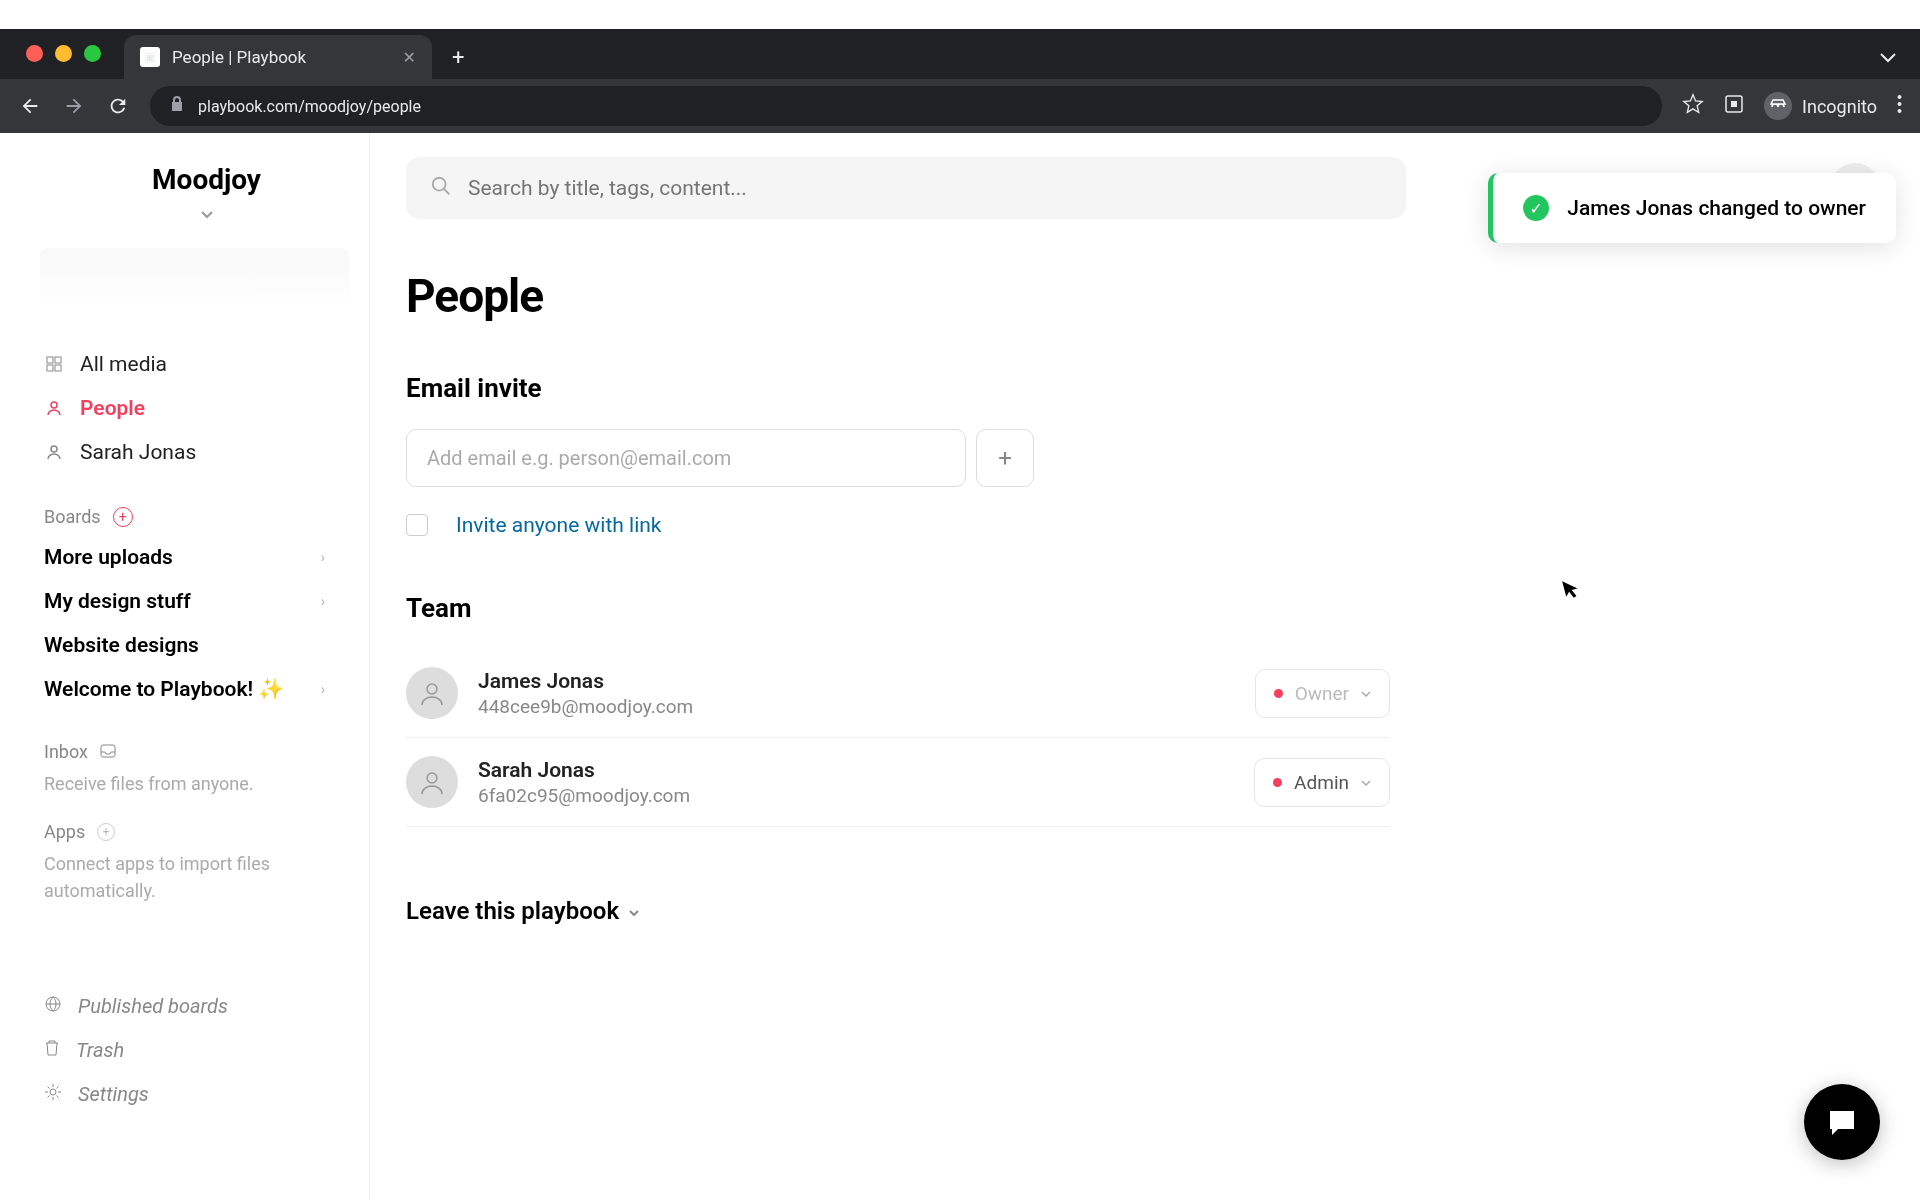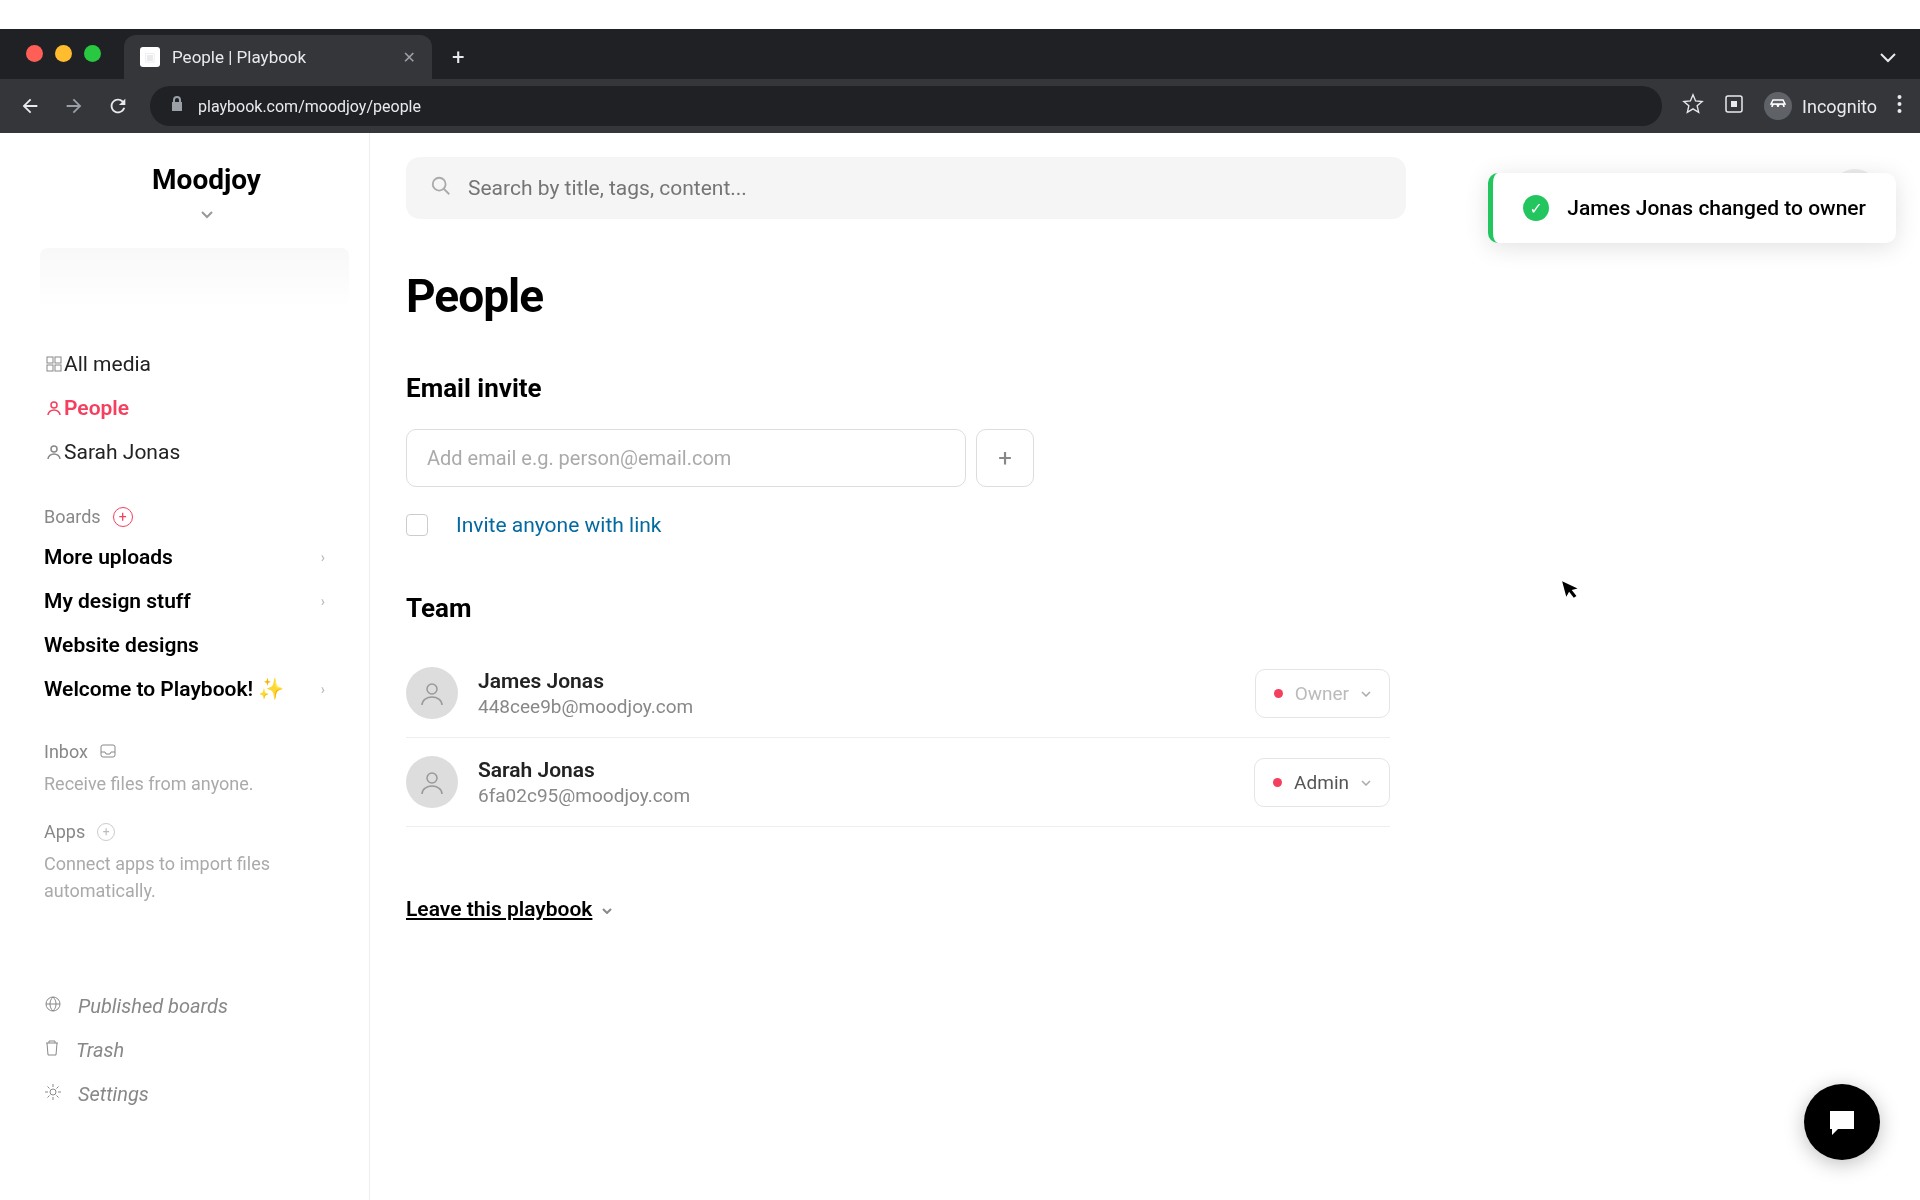--- a/index.html
+++ b/index.html
@@ -152,20 +152,21 @@
     .workspace-chevron {
       color: #999;
       font-size: 14px;
     }
     .nav-section {
       padding: 14px 0;
     }
     .nav-item {
       display: flex;
       align-items: center;
+      gap: 16px;
       padding: 10px 44px;
       font-size: 21px;
       color: #222;
       cursor: pointer;
     }
     .nav-item.active {
       color: #f43f5e;
       font-weight: 600;
     }
     .nav-item-icon {
@@ -253,21 +254,21 @@
       color: #888;
       cursor: pointer;
     }
     
     .main {
       flex: 1;
       position: relative;
     }
     .top-bar {
       display: flex;
-      align-items: flex-end;
+      align-items: center;
       padding: 24px 40px 20px 36px;
       gap: 24px;
     }
     .search-box {
       flex: 1;
       max-width: 1000px;
       background: #f5f5f5;
       border-radius: 14px;
       height: 62px;
       display: flex;
@@ -424,27 +425,26 @@
       height: 9px;
       background: #f43f5e;
       border-radius: 50%;
     }
     .role-chevron {
       color: #aaa;
       font-size: 12px;
     }
     .leave-link {
       margin-top: 70px;
-      font-size: 21px;
+      font-size: 24px;
       font-weight: 600;
       display: flex;
       align-items: center;
       gap: 10px;
       cursor: pointer;
-      text-decoration: underline;
     }
     .leave-chevron {
       color: #888;
       font-size: 13px;
     }
     
     .cursor {
       position: absolute;
       left: 1194px;
       top: 445px;

